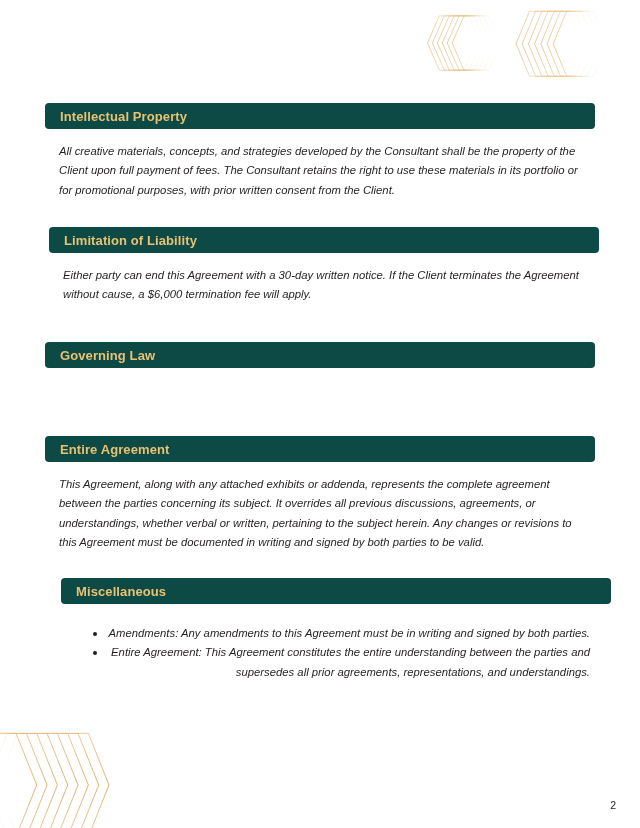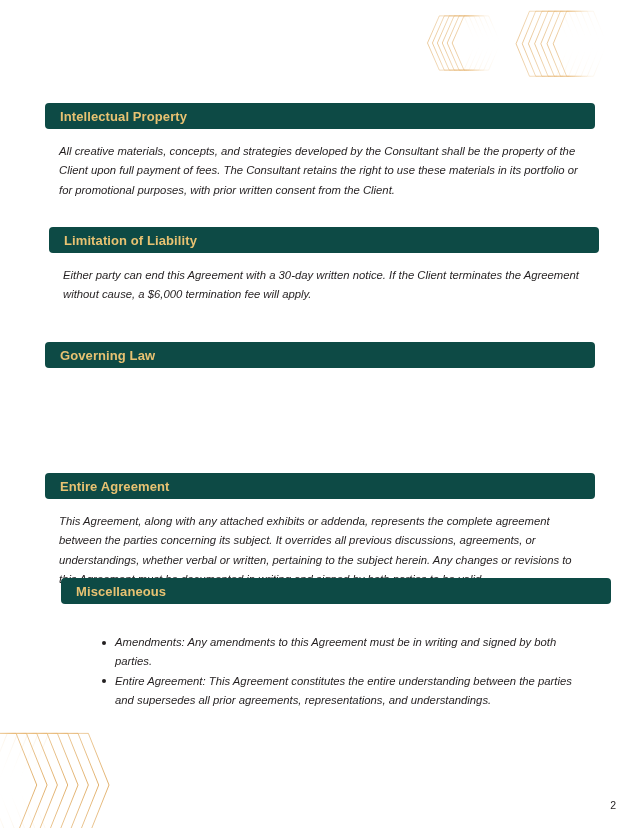--- a/index.html
+++ b/index.html
@@ -68,23 +68,24 @@
   }
   .section-body p {
     margin: 0;
     color: #231f20;
     font-size: 11.3px;
     line-height: 19.3px;
     text-align: left;
   }
 
   .section-body ul {
-    margin: 16px;
+    margin: 7px;
     padding: 0 0 0 24px;
     list-style: none;
+    text-align: right;
   }
   .section-body li {
     position: relative;
     color: #231f20;
     font-size: 11.3px;
     line-height: 19.3px;
     padding-left: 0;
     margin: 0;
   }
   .section-body li .bullet {
@@ -94,21 +95,21 @@
     width: 4.4px;
     height: 4.4px;
     border-radius: 50%;
     background: #231f20;
   }
 
   
   .sec-0 { position: absolute; left: 0; top: 103px;  width: 550px; }
   .sec-1 { position: absolute; left: 4px; top: 227px;  width: 550px; }
   .sec-2 { position: absolute; left: 0; top: 342px;  width: 550px; }
-  .sec-3 { position: absolute; left: 0; top: 436px;  width: 550px; margin-top: 37px; }
+  .sec-3 { position: absolute; left: 0; top: 436px;  width: 550px; }
   .sec-4 { position: absolute; left: 16px; top: 578px;  width: 550px; }
 
   .gap { height: 13px; }
 
   
   .page-number {
     position: absolute;
     right: 24px;
     bottom: 18px;
     font-size: 10.5px;

